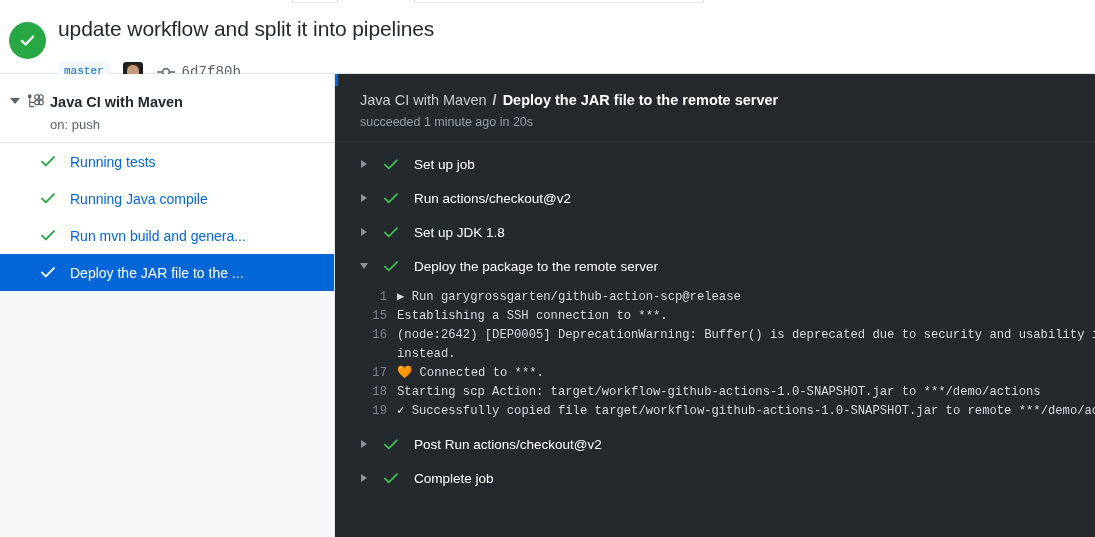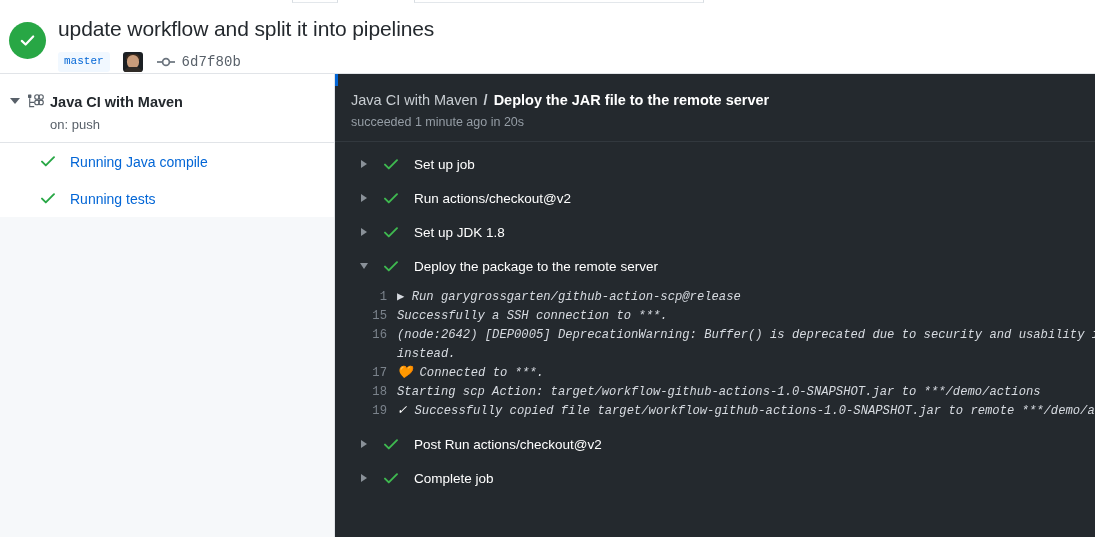--- a/index.html
+++ b/index.html
@@ -40,21 +40,21 @@
   }
   .status-badge svg { display:block; }
   .run-title {
     position: absolute; left: 58px; top: 12px;
     font-size: 21px; line-height: 28px;
     font-weight: 400; color: #24292e;
     letter-spacing: -0.1px;
     white-space: nowrap;
   }
   .meta-row {
-    position: absolute; left: 58px; top: 48px;
+    position: absolute; left: 58px; top: 58px;
     display: flex; align-items: center; height: 21px;
   }
   .branch-chip {
     background: #f1f8ff; color: #0366d6;
     font-family: "Liberation Mono", monospace;
     font-size: 11px; line-height: 17px;
     padding: 1px 6px 2px 6px; border-radius: 3px;
     display: inline-block;
   }
   .avatar {
@@ -128,21 +128,21 @@
     background: #24292e;
     overflow: hidden;
   }
   .logs::before {
     content:""; position:absolute; left:0; top:0; width:3px; height:12px;
     background:#0366d6;
   }
   .log-head {
     position: relative; height: 68px;
     border-bottom: 1px solid #32383e;
-    padding: 16px 0 0 16px;
+    padding: 16px 0 0 25px;
   }
   .crumb { font-size: 14.5px; line-height: 20px; white-space: nowrap; }
   .crumb .wf  { color: #c8cdd2; font-weight: 400; }
   .crumb .sep { color: #c8cdd2; font-weight: 600; margin: 0 2px; }
   .crumb .cur { color: #ffffff; font-weight: 600; }
   .log-sub { margin-top: 5px; font-size: 12.5px; color: #959da5; }
 
   .steps { position: relative; padding-top: 5px; }
   .step {
     position: relative; height: 34px;
@@ -176,21 +176,21 @@
     font-family: "Liberation Mono", monospace;
     font-size: 12.2px; line-height: 19px;
     color: #d6dae0;
     padding: 5px 0 6px 0;
   }
   .cline { display: flex; align-items: flex-start; min-height: 19px; }
   .gutter {
     width: 62px; flex: 0 0 auto; text-align: right; padding-right: 10px;
     color: #7b838c; user-select: none;
   }
-  .ctext { flex: 1 1 auto; white-space: pre; font-style: italic; }
+  .ctext { flex: 1 1 auto; white-space: pre; }
   .ctext .runcaret { color: #d6dae0; }
   .emoji-heart { color:#f0a43a; }
   .ok-check { color:#ffffff; }
   .ok-box {
     display:inline-block; width:13px; height:13px; vertical-align:-2px;
     background:#2ea043; border-radius:2px; position:relative;
   }
   .ok-box::after{
     content:""; position:absolute; left:3px; top:6px; width:4px; height:7px;
     border-right:2px solid #fff; border-bottom:2px solid #fff;
@@ -257,33 +257,49 @@
     </div>
 
     <div class="job-list">
 
       <div class="job-item">
         <span class="jcheck">
           <svg width="14" height="11" viewBox="0 0 14 11" aria-hidden="true">
             <path d="M1 5.6 L4.8 9.4 L13 1.2" fill="none" stroke="currentColor" stroke-width="1.9" stroke-linecap="round" stroke-linejoin="round"></path>
           </svg>
         </span>
-        <span class="jlabel">Running Java compile</span>
+        <span class="jlabel">Running tests</span>
       </div>
 
       <div class="job-item">
         <span class="jcheck">
           <svg width="14" height="11" viewBox="0 0 14 11" aria-hidden="true">
             <path d="M1 5.6 L4.8 9.4 L13 1.2" fill="none" stroke="currentColor" stroke-width="1.9" stroke-linecap="round" stroke-linejoin="round"></path>
           </svg>
         </span>
-        <span class="jlabel">Running tests</span>
-      </div>
-
-
+        <span class="jlabel">Running Java compile</span>
+      </div>
+
+      <div class="job-item">
+        <span class="jcheck">
+          <svg width="14" height="11" viewBox="0 0 14 11" aria-hidden="true">
+            <path d="M1 5.6 L4.8 9.4 L13 1.2" fill="none" stroke="currentColor" stroke-width="1.9" stroke-linecap="round" stroke-linejoin="round"></path>
+          </svg>
+        </span>
+        <span class="jlabel">Run mvn build and genera...</span>
+      </div>
+
+      <div class="job-item selected">
+        <span class="jcheck">
+          <svg width="14" height="11" viewBox="0 0 14 11" aria-hidden="true">
+            <path d="M1 5.6 L4.8 9.4 L13 1.2" fill="none" stroke="currentColor" stroke-width="1.9" stroke-linecap="round" stroke-linejoin="round"></path>
+          </svg>
+        </span>
+        <span class="jlabel">Deploy the JAR file to the ...</span>
+      </div>
 
     </div>
   </div>
 
   <div class="logs">
 
     <div class="log-head">
       <div class="crumb">
         <span class="wf">Java CI with Maven</span>
         <span class="sep">/</span>
@@ -345,21 +361,21 @@
 
       <div class="console">
 
         <div class="cline">
           <span class="gutter">1</span>
           <span class="ctext"><span class="runcaret">▶ </span><span>Run garygrossgarten/github-action-scp@release</span></span>
         </div>
 
         <div class="cline">
           <span class="gutter">15</span>
-          <span class="ctext">Successfully a SSH connection to ***.</span>
+          <span class="ctext">Establishing a SSH connection to ***.</span>
         </div>
 
         <div class="cline">
           <span class="gutter">16</span>
           <span class="ctext">(node:2642) [DEP0005] DeprecationWarning: Buffer() is deprecated due to security and usability issues.</span>
         </div>
 
         <div class="cline">
           <span class="gutter"></span>
           <span class="ctext">instead.</span>

